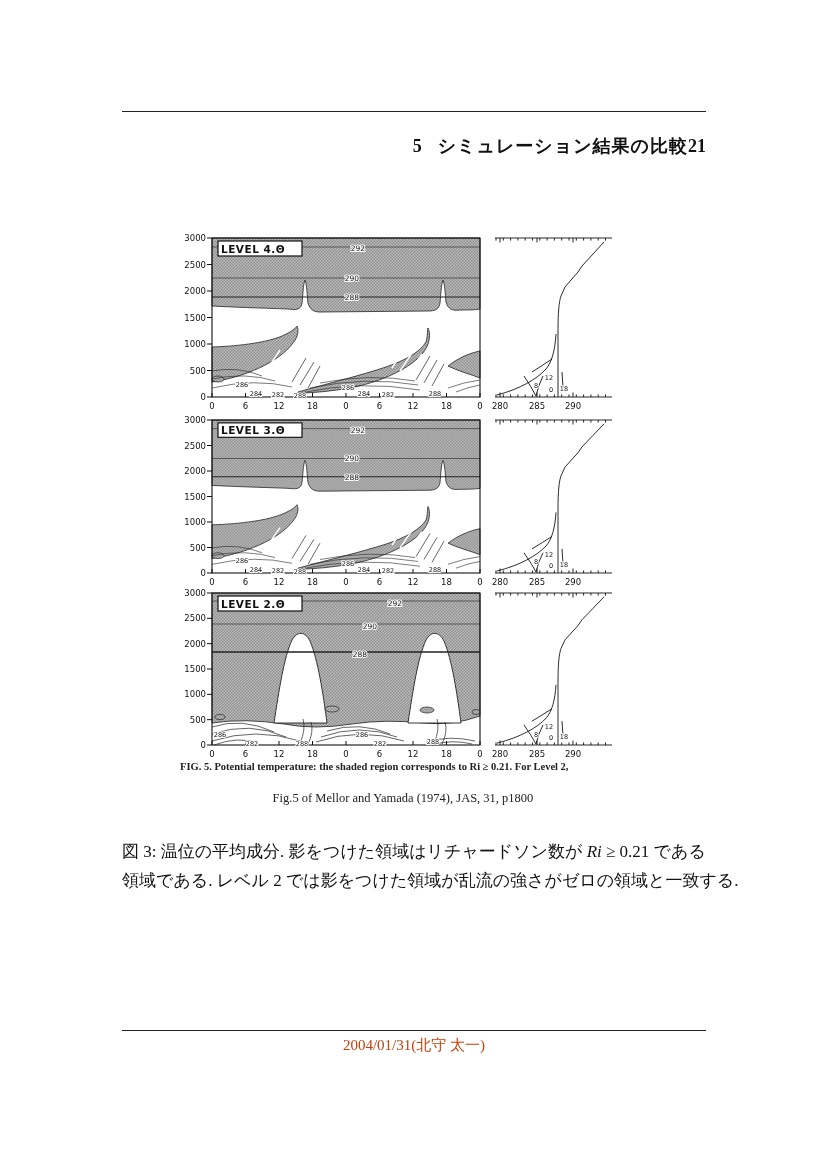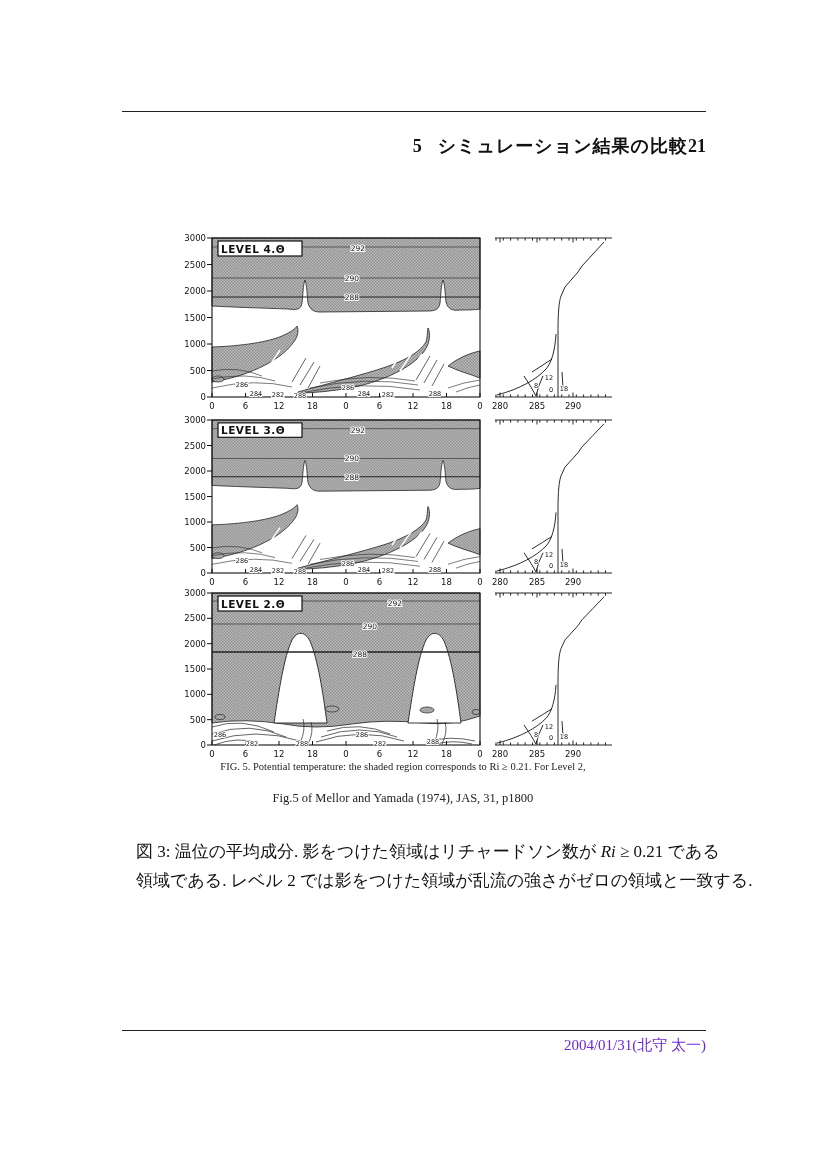--- a/index.html
+++ b/index.html
@@ -15,31 +15,31 @@
   #hdr .ttl{font-weight:bold;font-size:18px;margin-left:16px;letter-spacing:1px;
        font-family:"DejaVu Sans","Liberation Sans",sans-serif;margin-top:48px;}
   #hdr .pg{font-weight:bold;font-size:18px;}
   .rule{position:absolute;left:122px;width:584px;height:0;border-top:1.3px solid #222;}
   
   #figsvg{position:absolute;left:180px;top:230px;}
   .axlbl{font-family:"DejaVu Sans",sans-serif;font-size:8.5px;fill:#111;}
   .clbl{font-family:"DejaVu Sans",sans-serif;fill:#111;paint-order:stroke;stroke:#fff;stroke-width:2px;}
   .lvl{font-family:"DejaVu Sans",sans-serif;font-weight:bold;fill:#111;letter-spacing:0.5px;}
   
-  #encap{position:absolute;left:180px;top:760px;width:446px;text-align:center;
-         font-size:10.5px;line-height:13px;font-weight:normal;color:#222;}
+  #encap{position:absolute;left:180px;top:760px;width:446px;
+         font-size:10.5px;line-height:13px;font-weight:bold;color:#222;}
   #ensrc{position:absolute;left:180px;top:791px;width:446px;text-align:center;
          font-size:12.5px;color:#222;font-family:Liberation Serif, serif;}
-  #jpcap{position:absolute;left:136px;top:837px;width:600px;font-size:17px;
+  #jpcap{position:absolute;left:122px;top:837px;width:600px;font-size:17px;
          line-height:29px;color:#111;}
   #jpcap .ln{white-space:nowrap;}
   .it{font-style:italic;}
   
-  #ftr{position:absolute;left:122px;top:1036px;width:584px;text-align:right;
-       font-size:15px;color:#6d28d9;}
+  #ftr{position:absolute;left:122px;top:1036px;width:584px;text-align:center;
+       font-size:15px;color:#c2410c;}
 </style>
 </head>
 <body>
 
 <div id="page">
 
   <div id="hdr">
     <span class="num">5</span>
     <span class="ttl">シミュレーション結果の比較</span>
     <span class="pg">21</span>

